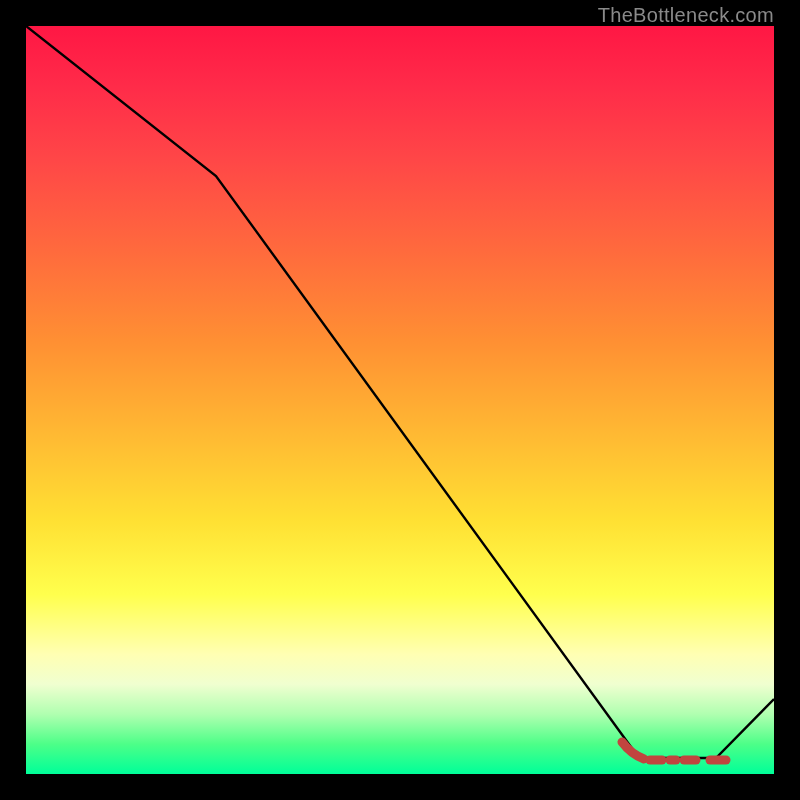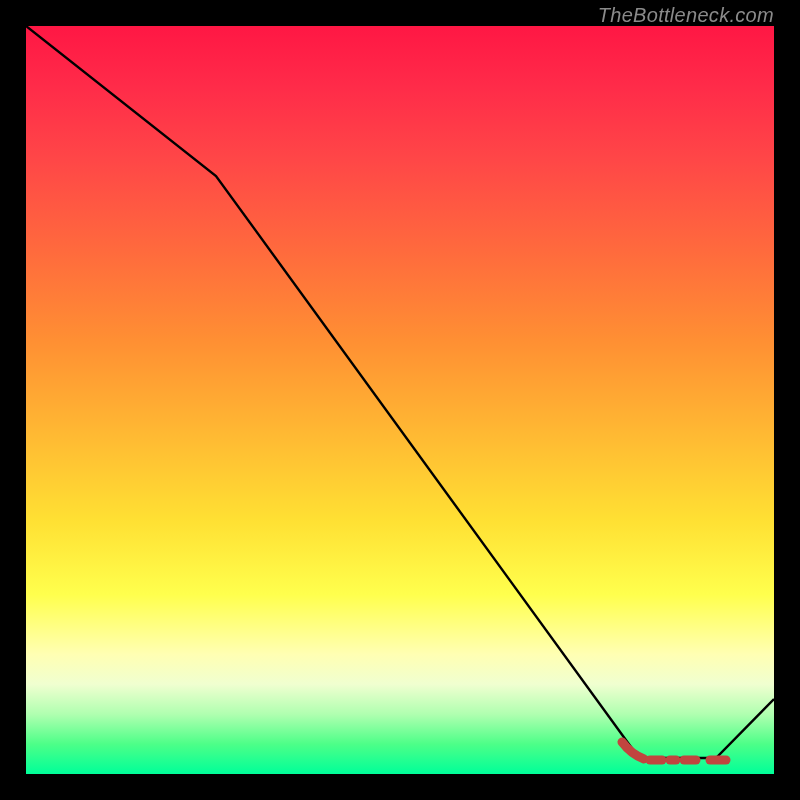--- a/index.html
+++ b/index.html
@@ -41,21 +41,20 @@
       #00ff99 100%
     );
   }
   .attribution {
     position: absolute;
     top: 4px;
     right: 26px;
     color: #8a8a8a;
     font-size: 20px;
     letter-spacing: 0.3px;
-    font-style: italic;
   }
   svg.overlay {
     position: absolute;
     left: 26px;
     top: 26px;
     width: 748px;
     height: 748px;
   }
 </style>
 </head>

